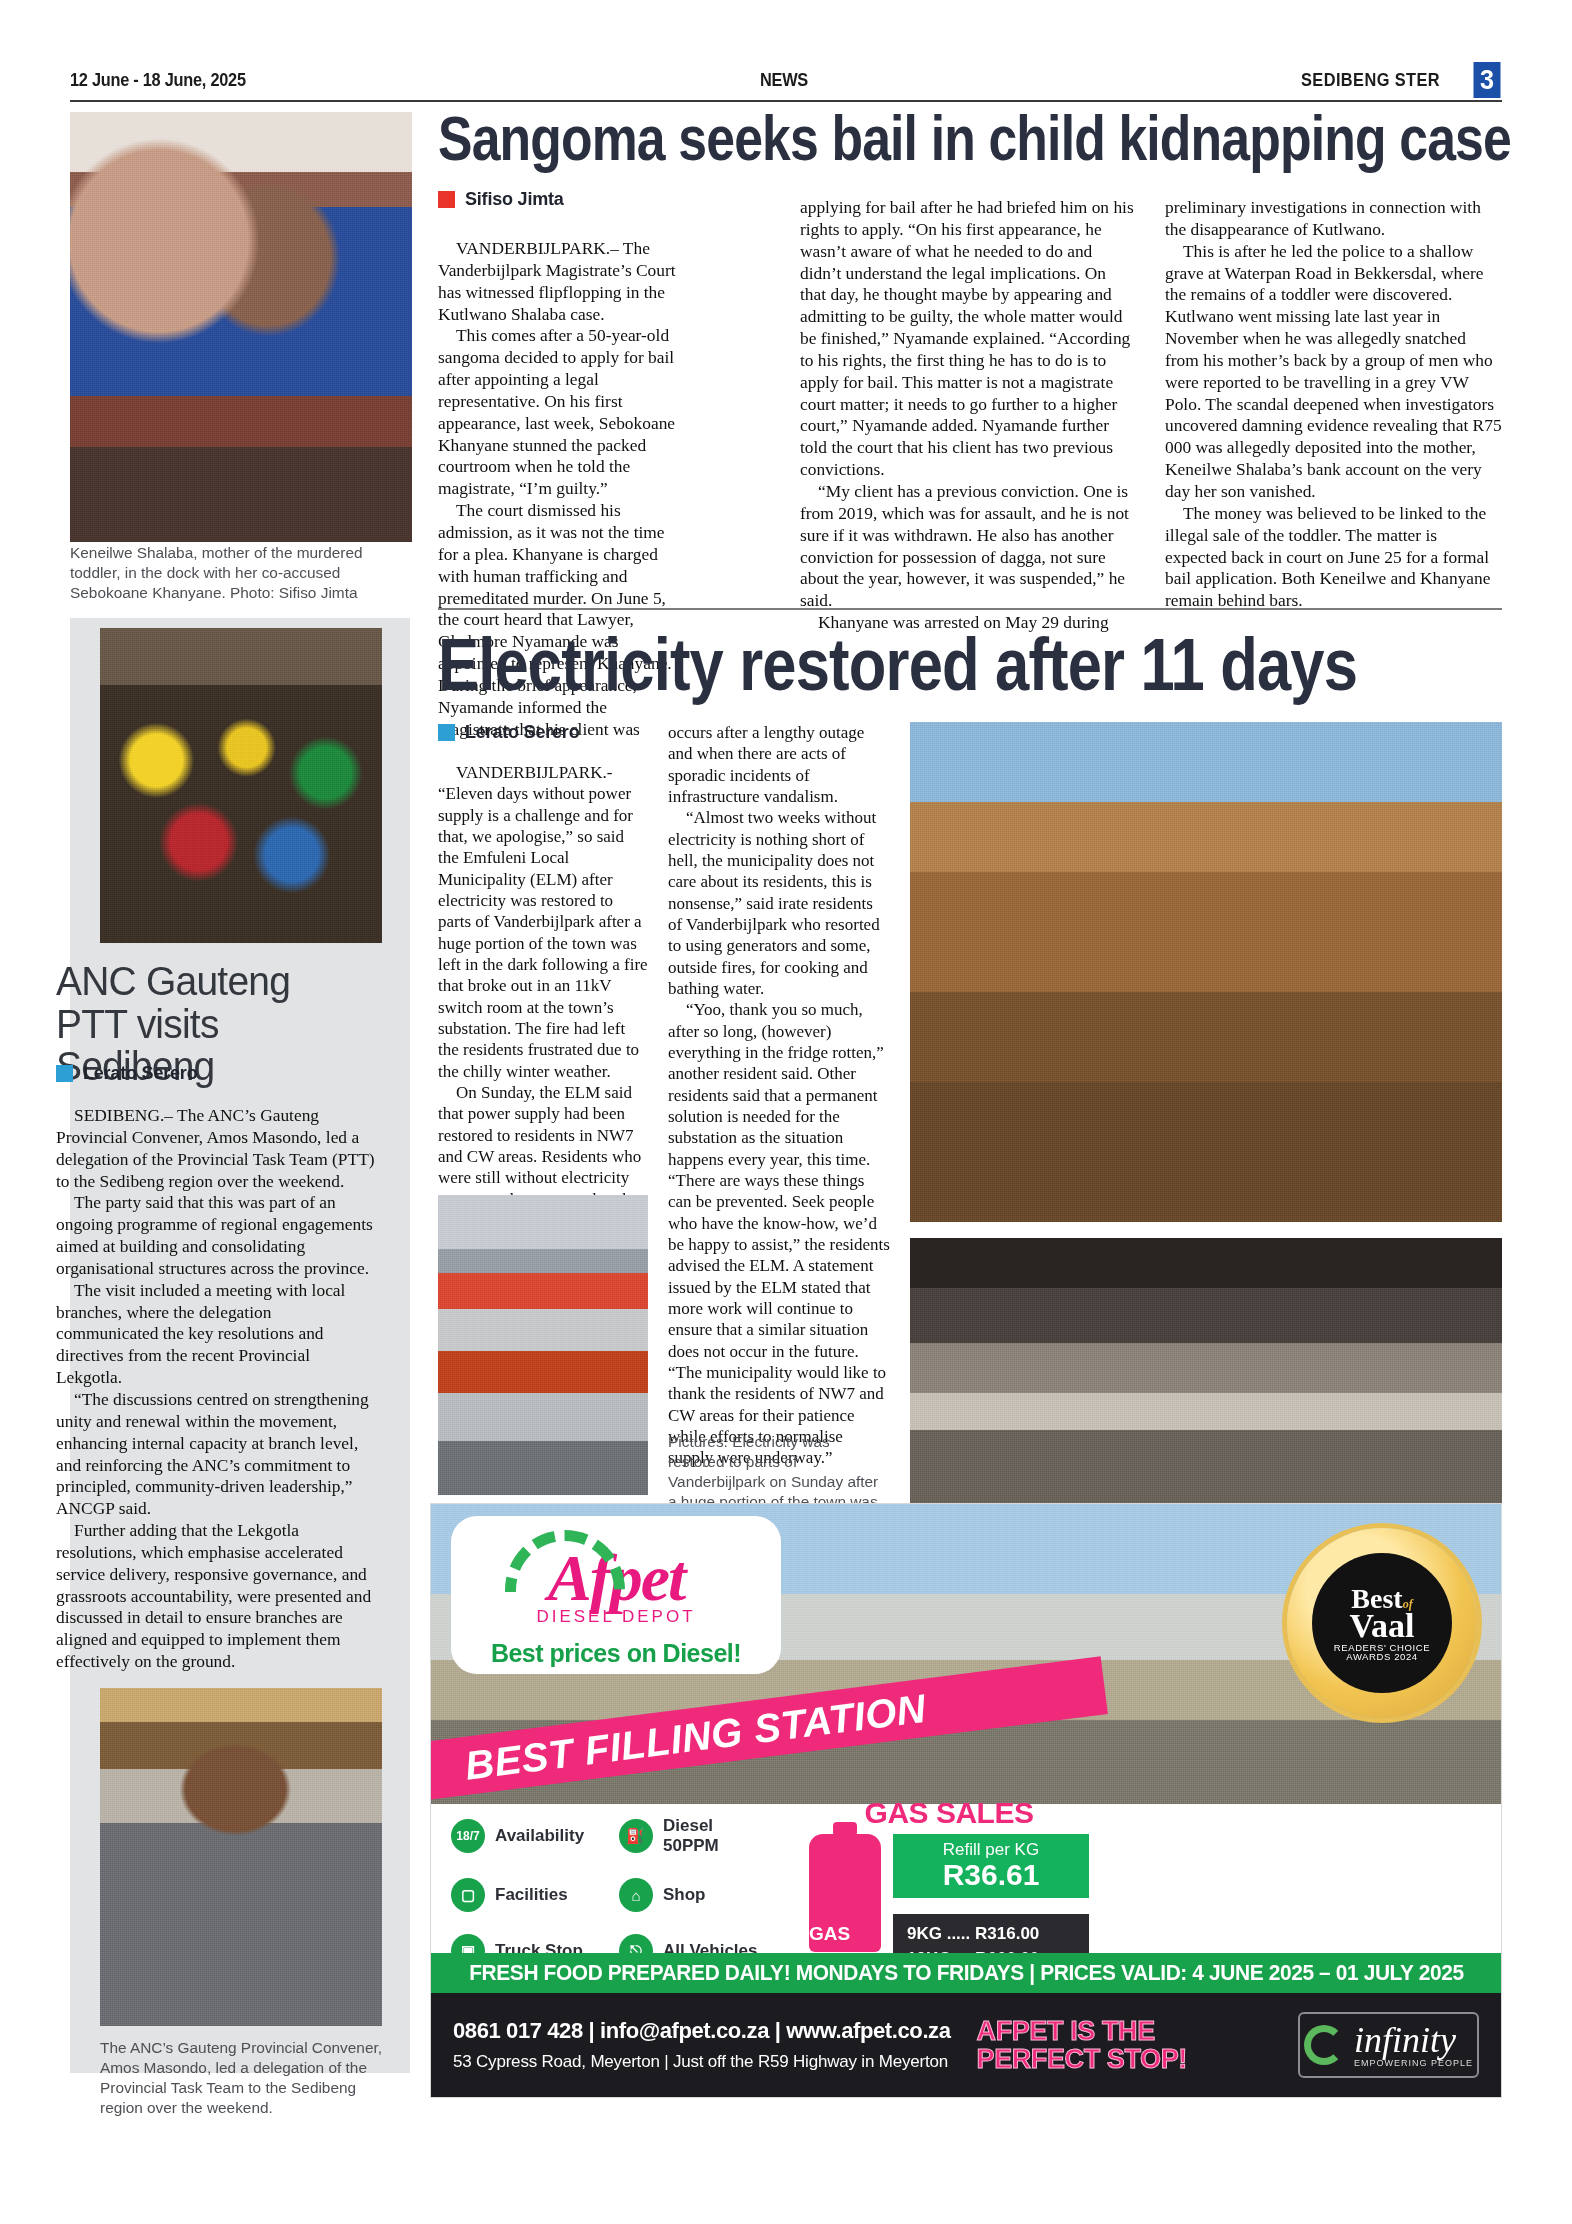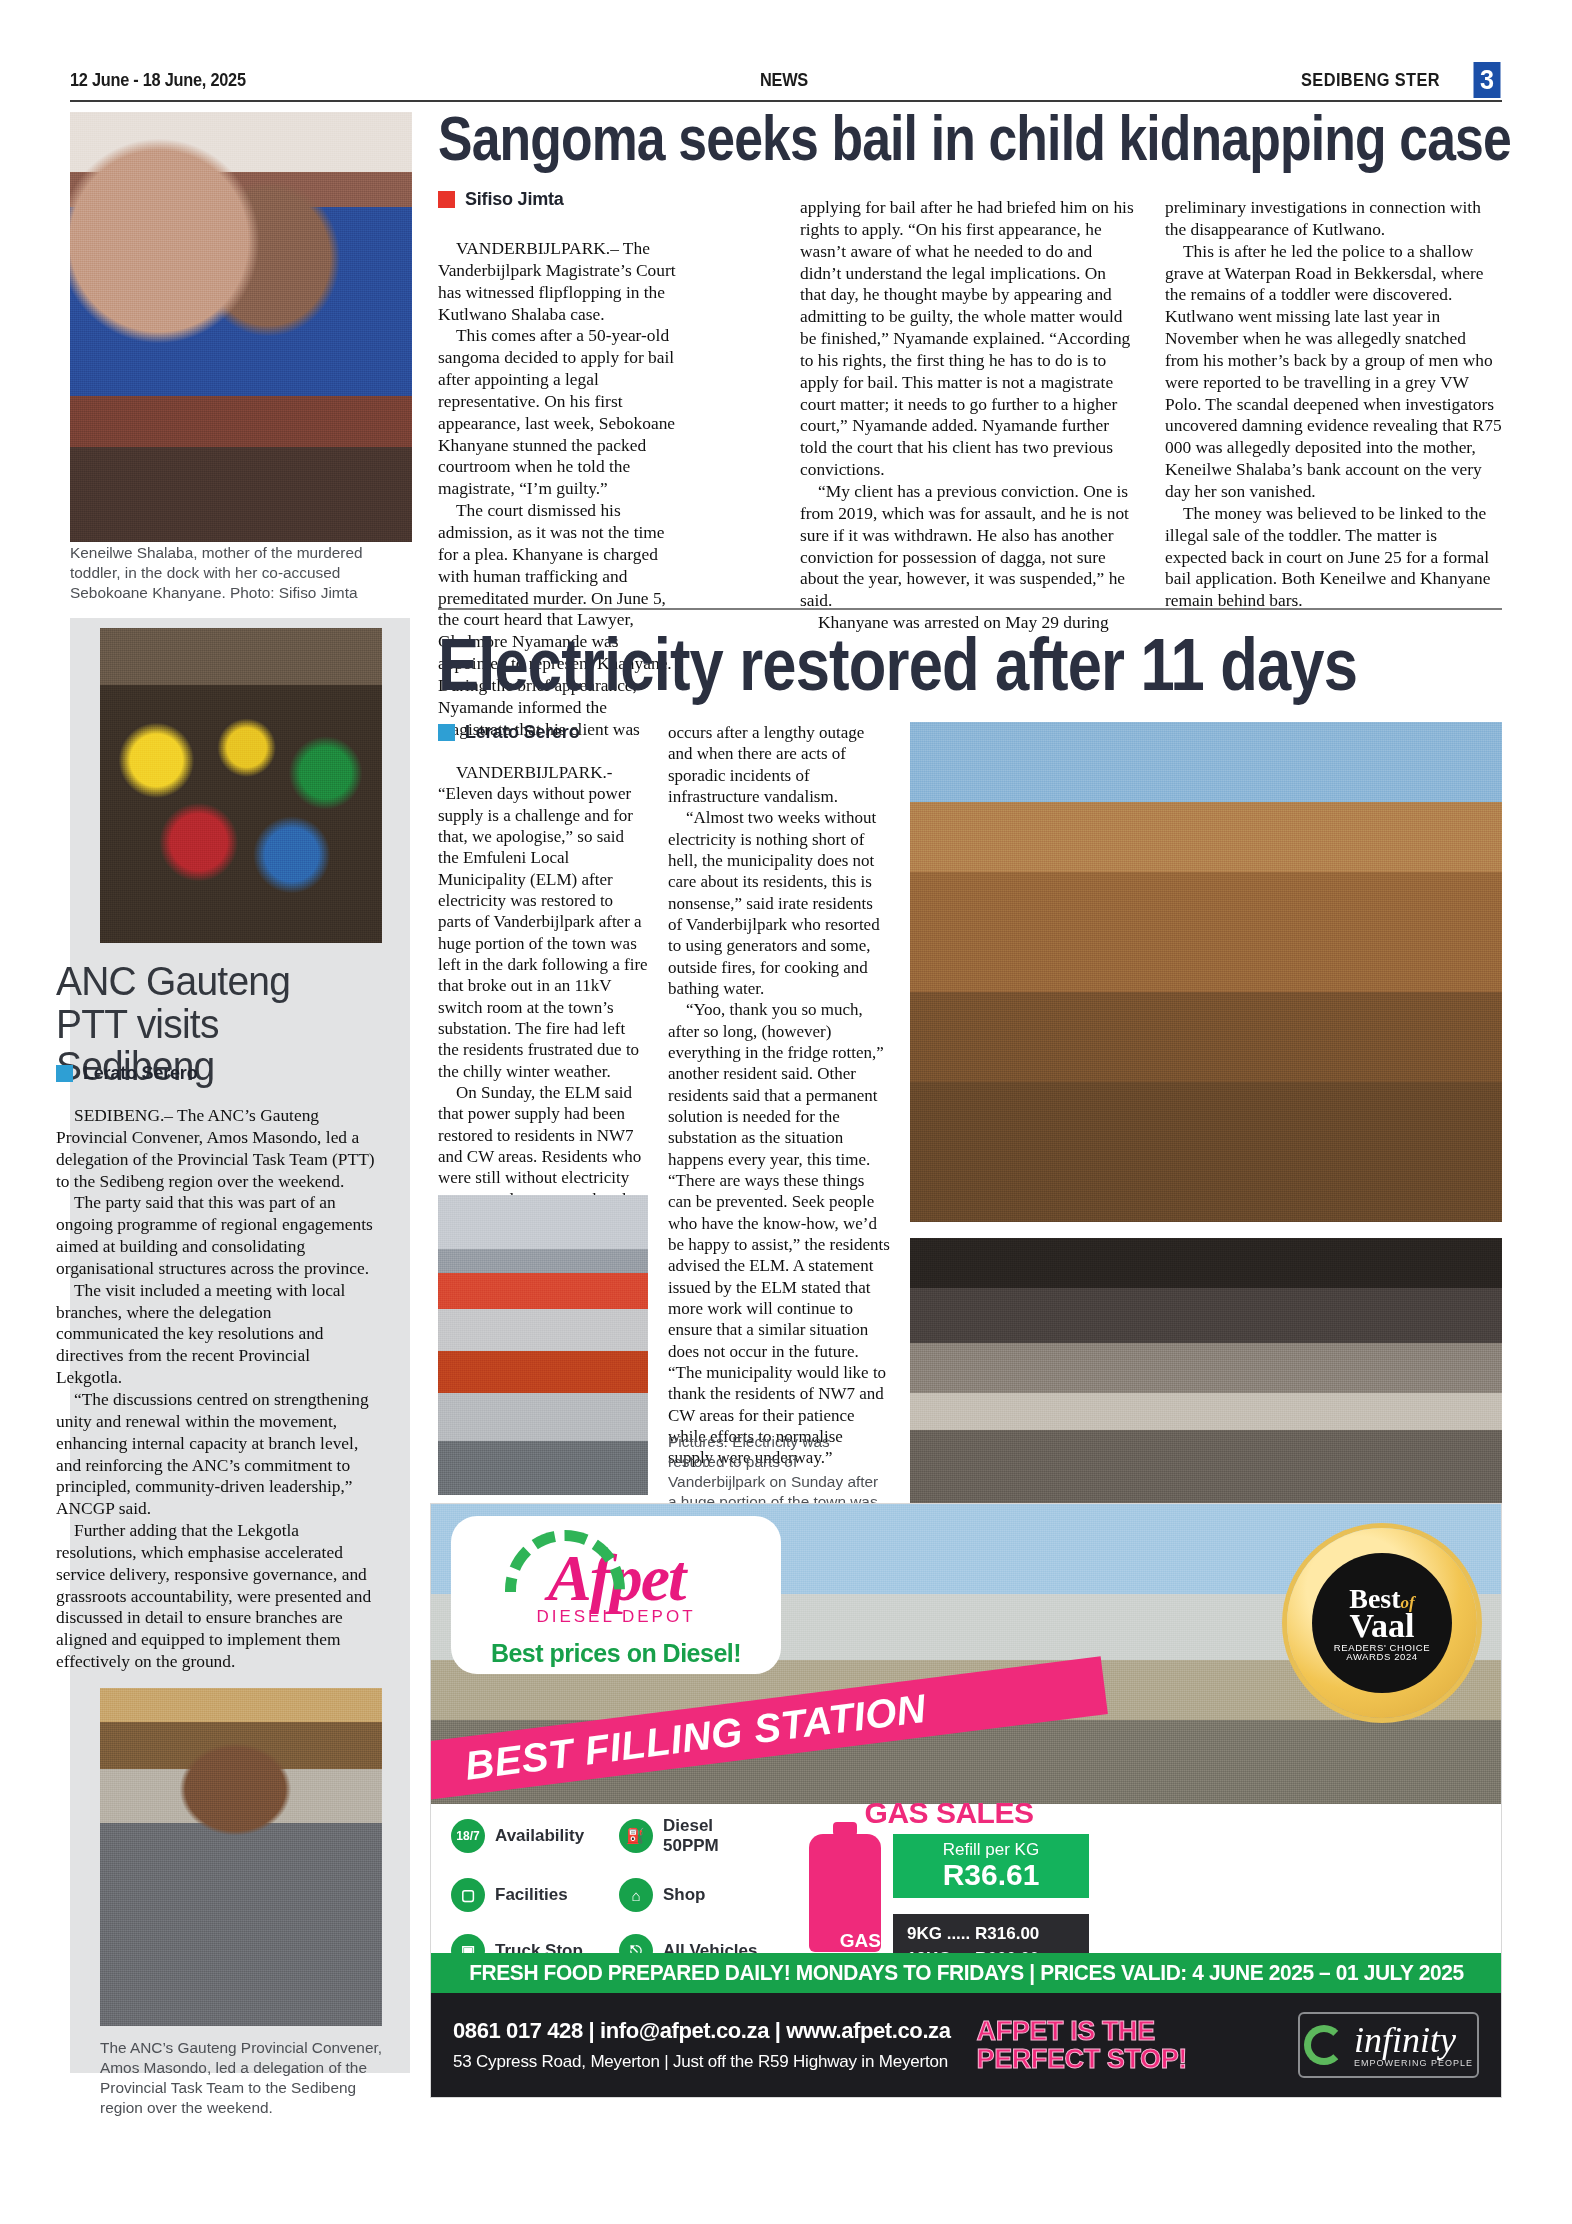--- a/index.html
+++ b/index.html
@@ -147,37 +147,37 @@
     background:radial-gradient(circle at 38% 32%, #ffe9a6 0 30%, #f2c552 58%, #d9a63a 100%);
     display:flex; align-items:center; justify-content:center;
     box-shadow:0 0 0 5px #e8bf55;
   }
   .badge-inner {
     width:140px; height:140px; border-radius:50%; background:#121212; color:#fff;
     display:flex; flex-direction:column; align-items:center; justify-content:center;
     text-align:center; line-height:1;
   }
   .badge-best { font-family:"Liberation Serif",serif; font-size:28px; font-weight:700; }
-  .badge-of { font-style:italic; color:#f0b93e; font-size:17px; }
+  .badge-of { font-style:italic; color:#f0b93e; font-size:12px; }
   .badge-vaal { font-family:"Liberation Serif",serif; font-size:34px; font-weight:700; margin-top:-4px; }
   .badge-rc { font-family:"Liberation Sans",sans-serif; font-size:9.5px; letter-spacing:.6px; }
   .badge-aw { font-family:"Liberation Sans",sans-serif; font-size:9.5px; letter-spacing:.6px; }
 
   .amen { position:absolute; left:20px; top:312px; width:320px; }
   .amen-row { display:flex; gap:28px; margin-bottom:22px; }
   .amen-item { display:flex; align-items:center; gap:10px; width:140px; }
   .amen-ico { width:34px; height:34px; border-radius:50%; background:#17a24b;
     display:flex; align-items:center; justify-content:center; color:#fff; font-size:15px;
     font-family:"Liberation Sans",sans-serif; font-weight:700; flex:none; }
   .amen-lb { font-family:"Liberation Sans",sans-serif; font-weight:700; font-size:17px; color:#2c2f36; }
 
   .gas-block { position:absolute; left:378px; top:292px; width:280px; }
   .gas-title { font-family:"Liberation Sans",sans-serif; font-weight:700; font-size:30px; color:#ef2a7b; text-align:center; letter-spacing:-0.5px; }
   .cyl { position:absolute; left:0; top:38px; width:72px; height:118px; background:#ef2a7b; border-radius:14px 14px 6px 6px; color:#fff;
-    display:flex; align-items:flex-end; justify-content:flex-end; padding-bottom:0;
+    display:flex; align-items:flex-end; justify-content:flex-start; padding-bottom:7px;
     font-family:"Liberation Sans",sans-serif; font-weight:700; font-size:19px; }
   .cyl::before { content:""; position:absolute; left:24px; top:-12px; width:24px; height:14px; background:#ef2a7b; border-radius:4px; }
   .refill { position:absolute; left:84px; top:38px; width:196px; background:#14b25c; color:#fff; text-align:center; padding:6px 0 8px; }
   .refill .t { font-family:"Liberation Sans",sans-serif; font-size:17px; }
   .refill .v { font-family:"Liberation Sans",sans-serif; font-weight:700; font-size:30px; line-height:1; }
   .gprices { position:absolute; left:84px; top:118px; width:196px; background:#2b2b2f; color:#fff; padding:7px 0 7px 14px; }
   .gprices div { font-family:"Liberation Sans",sans-serif; font-weight:700; font-size:17px; line-height:1.48; }
 
   .diesel-block { position:absolute; left:676px; top:284px; width:380px; }
   .d-cash { font-family:"Liberation Sans",sans-serif; font-weight:700; font-size:17px; color:#17a24b; }

